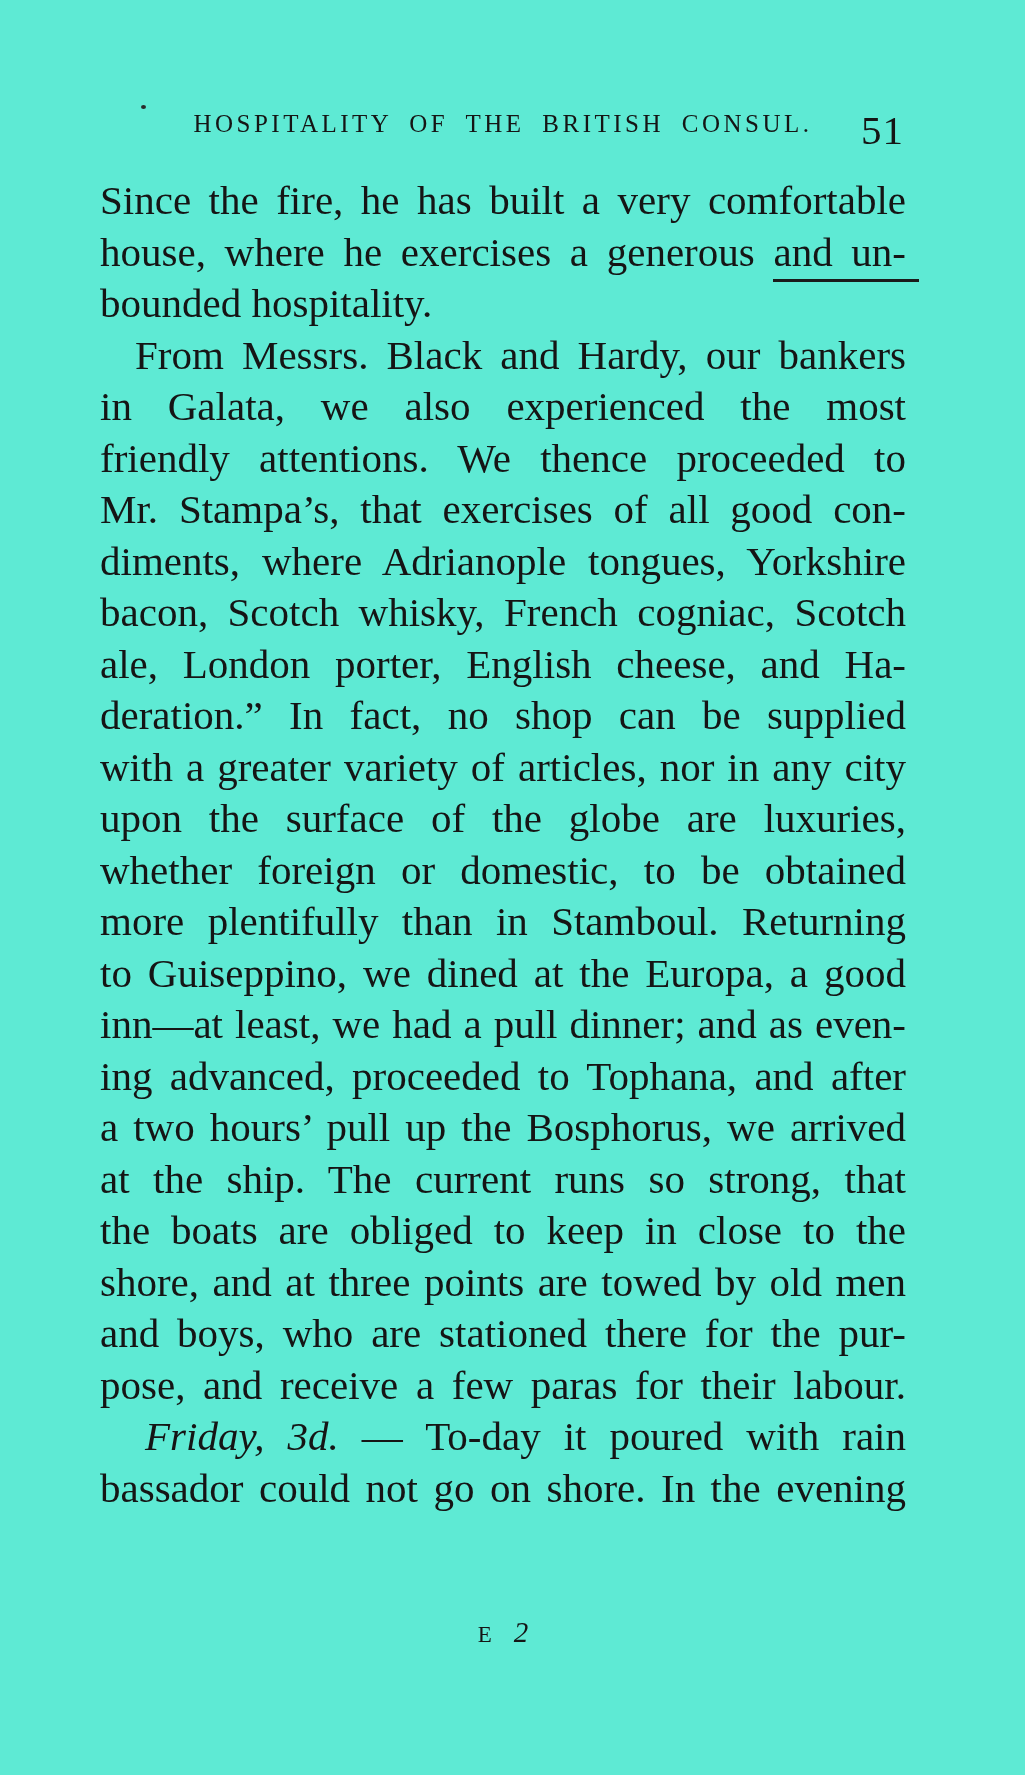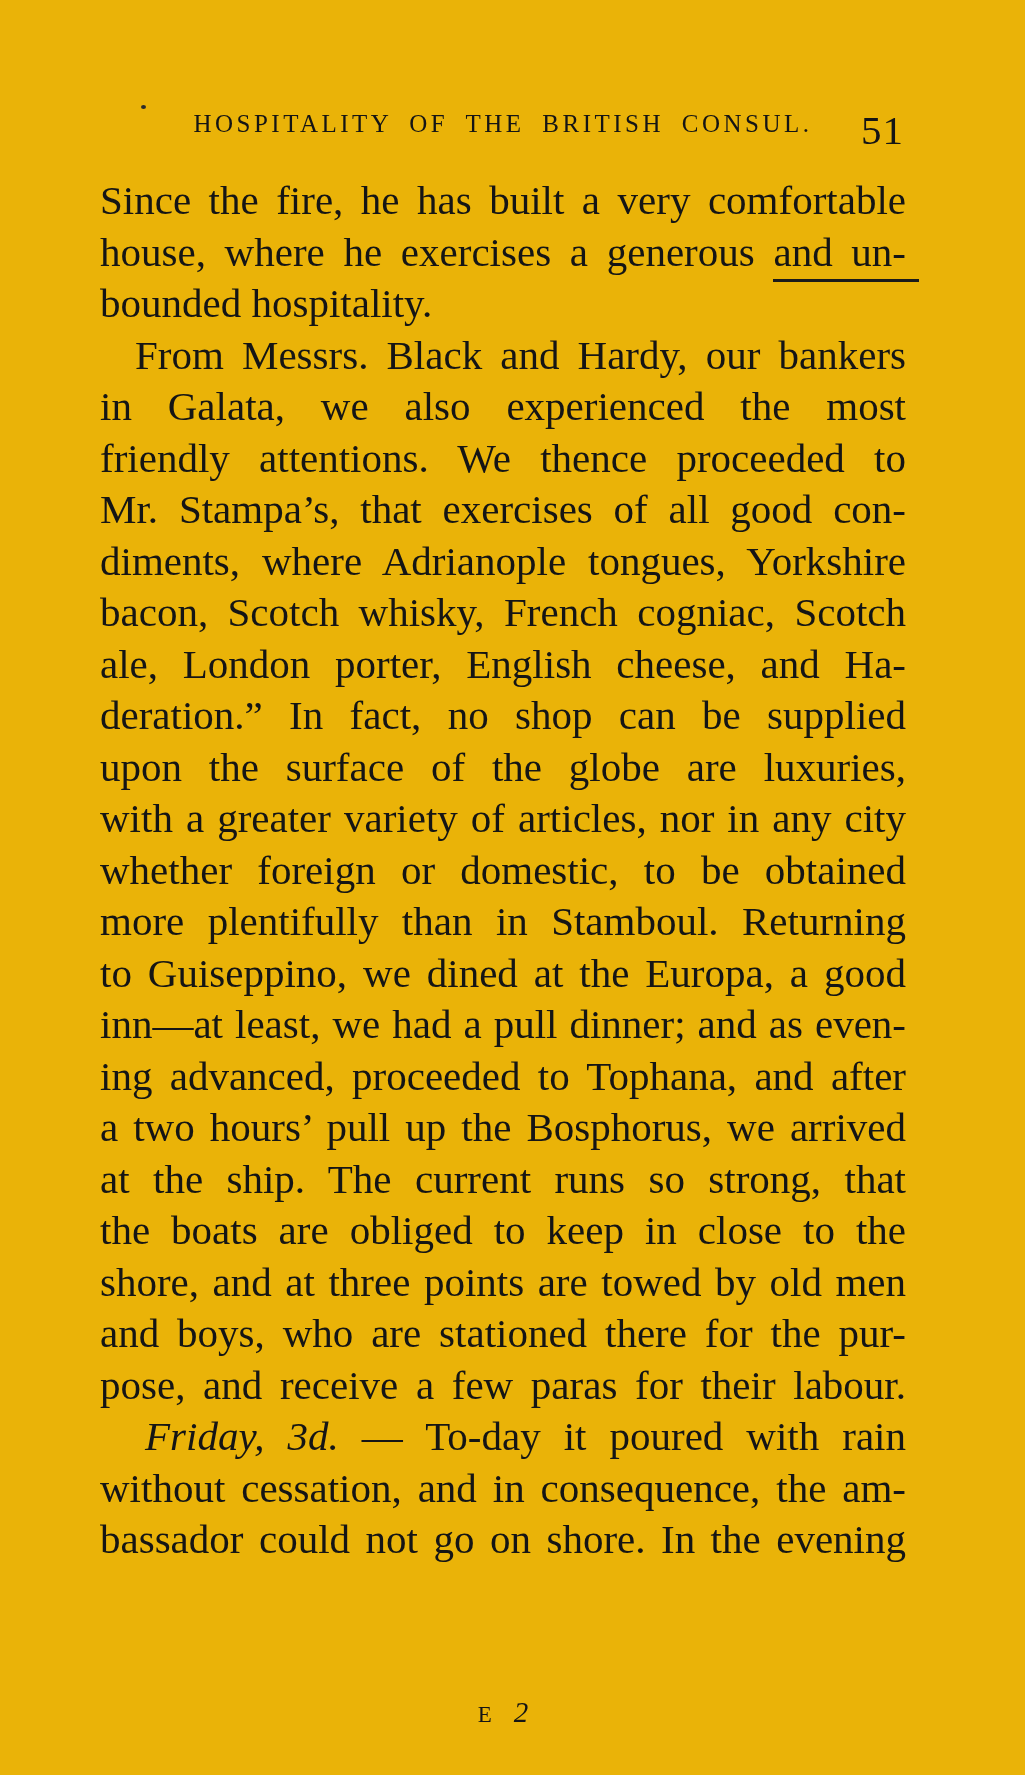--- a/index.html
+++ b/index.html
@@ -4,21 +4,21 @@
 <style>
   html, body {
     margin: 0;
     padding: 0;
     background: #e8e8e8;
   }
   .page {
     position: relative;
     width: 1025px;
     height: 1775px;
-    background: #eab308;
+    background: #5eead4;
     font-family: "Liberation Serif", serif;
     color: #151515;
     overflow: hidden;
   }
   .header {
     position: absolute;
     left: 100px;
     top: 110px;
     width: 806px;
     height: 40px;
@@ -59,21 +59,21 @@
   .seg-italic { font-style: italic; }
   .seg-underline {
     border-bottom: 3px solid #1b1b1b;
     padding-bottom: 4px;
     padding-right: 13px;
     margin-right: -13px;
   }
   .footer {
     position: absolute;
     left: 100px;
-    top: 1696px;
+    top: 1616px;
     width: 806px;
     text-align: center;
   }
   .sig-letter {
     font-size: 23px;
     letter-spacing: 1px;
     vertical-align: baseline;
   }
   .sig-number {
     font-size: 29px;
@@ -110,37 +110,36 @@
       </div>
       <div class="paragraph">
         <div class="line" style="padding-left: 35px;"><span>From Messrs. Black and Hardy, our bankers</span></div>
         <div class="line"><span>in Galata, we also experienced the most</span></div>
         <div class="line"><span>friendly attentions. We thence proceeded to</span></div>
         <div class="line"><span>Mr. Stampa’s, that exercises of all good con-</span></div>
         <div class="line"><span>diments, where Adrianople tongues, Yorkshire</span></div>
         <div class="line"><span>bacon, Scotch whisky, French cogniac, Scotch</span></div>
         <div class="line"><span>ale, London porter, English cheese, and Ha-</span></div>
         <div class="line"><span>deration.” In fact, no shop can be supplied</span></div>
+        <div class="line"><span>with a greater variety of articles, nor in any city</span></div>
         <div class="line"><span>upon the surface of the globe are luxuries,</span></div>
-        <div class="line"><span>with a greater variety of articles, nor in any city</span></div>
         <div class="line"><span>whether foreign or domestic, to be obtained</span></div>
         <div class="line"><span>more plentifully than in Stamboul. Returning</span></div>
         <div class="line"><span>to Guiseppino, we dined at the Europa, a good</span></div>
         <div class="line"><span>inn—at least, we had a pull dinner; and as even-</span></div>
         <div class="line"><span>ing advanced, proceeded to Tophana, and after</span></div>
         <div class="line"><span>a two hours’ pull up the Bosphorus, we arrived</span></div>
         <div class="line"><span>at the ship. The current runs so strong, that</span></div>
         <div class="line"><span>the boats are obliged to keep in close to the</span></div>
         <div class="line"><span>shore, and at three points are towed by old men</span></div>
         <div class="line"><span>and boys, who are stationed there for the pur-</span></div>
         <div class="line"><span>pose, and receive a few paras for their labour.</span></div>
       </div>
       <div class="paragraph">
         <div class="line" style="padding-left: 45px;"><span class="seg-italic">Friday, 3d.</span><span> — To-day it poured with rain</span></div>
-        <div class="line"><span>without cessation, and in consequence, the am-</span></div>
         <div class="line"><span>bassador could not go on shore. In the evening</span></div>
       </div>
     </div>
 
   <div class="footer">
     <span class="sig-letter">E</span>
     <span class="sig-number">2</span>
   </div>
 
 </div>

